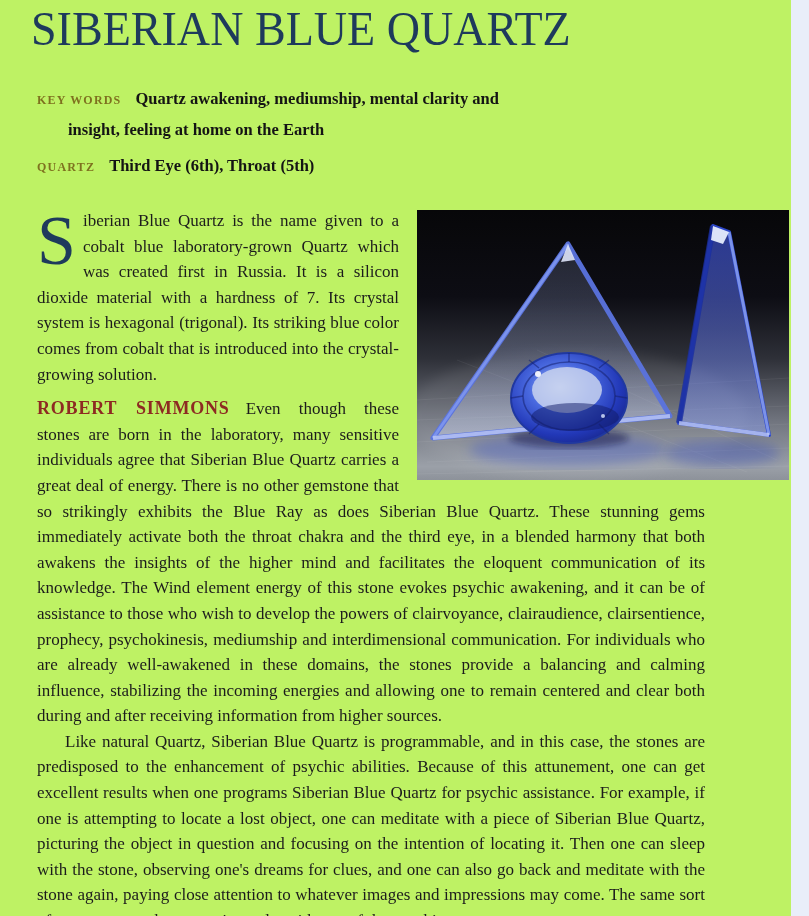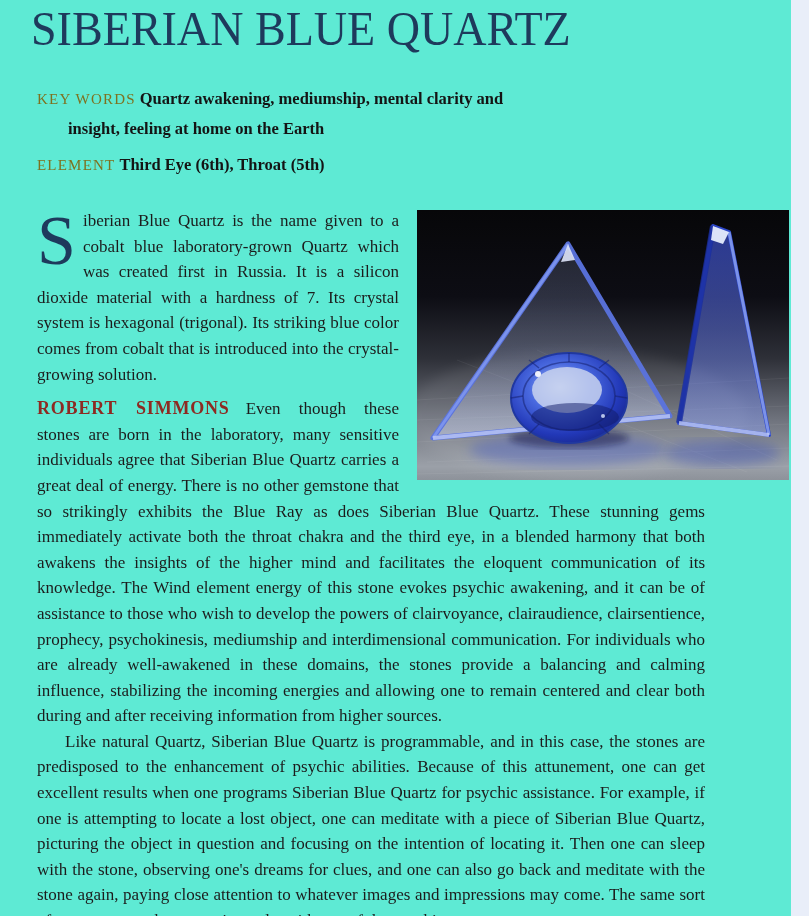--- a/index.html
+++ b/index.html
@@ -2,36 +2,36 @@
 <html><head>
 <meta charset="utf-8">
 <style>
   html,body{margin:0;padding:0;}
   body{
     width:809px;height:916px;overflow:hidden;
     background:#fcfcfd;
     font-family:"Liberation Serif","DejaVu Serif",serif;
     color:#1b1b1b;
   }
-  .page{position:relative;width:809px;height:916px;overflow:hidden;background:#5eead4;}
+  .page{position:relative;width:809px;height:916px;overflow:hidden;background:#bef264;}
   .edge-band{position:absolute;top:0;right:0;width:18px;height:916px;background:#e9eef9;}
   h1.title{
     margin:0;position:absolute;left:31px;top:2px;
     font-size:47px;font-weight:500;line-height:1.1;
     color:#1e3a5c;letter-spacing:0px;white-space:nowrap;
     transform:scale(0.98,1.04);transform-origin:left top;
   }
   .props{position:absolute;left:37px;top:84px;width:486px;}
   .props p{
     margin:0 0 6px 0;padding-left:31px;text-indent:-31px;
     font-size:16.5px;font-weight:700;line-height:30px;color:#141414;
   }
   .plabel{
-    font-size:15px;font-weight:400;letter-spacing:1.2px;
-    color:#7e711f;margin-right:4px;
+    font-size:12px;font-weight:700;letter-spacing:1.2px;
+    color:#7e711f;margin-right:14px;
   }
   .article{
     position:absolute;left:37px;top:208px;width:668px;
     font-size:17px;line-height:25.6px;text-align:justify;color:#1c1c1c;
   }
   .article p{margin:0;}
   .photo{
     float:right;width:372px;height:270px;
     margin:2px -84px 12px 18px;
     background:#0a0a10;
@@ -52,21 +52,21 @@
 <body>
 
 <div class="page">
 
   <div class="edge-band"></div>
 
   <h1 class="title">SIBERIAN BLUE QUARTZ</h1>
 
   <section class="props">
     <p><span class="plabel">KEY WORDS</span><span>Quartz awakening, mediumship, mental clarity and insight, feeling at home on the Earth</span></p>
-    <p><span class="plabel">ELEMENT</span><span>Third Eye (6th), Throat (5th)</span></p>
+    <p><span class="plabel">QUARTZ</span><span>Third Eye (6th), Throat (5th)</span></p>
   </section>
 
   <article class="article">
 
     <div class="photo">
       <svg width="372" height="270" viewBox="0 0 372 270" xmlns="http://www.w3.org/2000/svg">
         <defs>
           <linearGradient id="bgG" x1="0" y1="0" x2="0" y2="1">
             <stop offset="0" stop-color="#070709"></stop>
             <stop offset="0.32" stop-color="#0d0d14"></stop>

